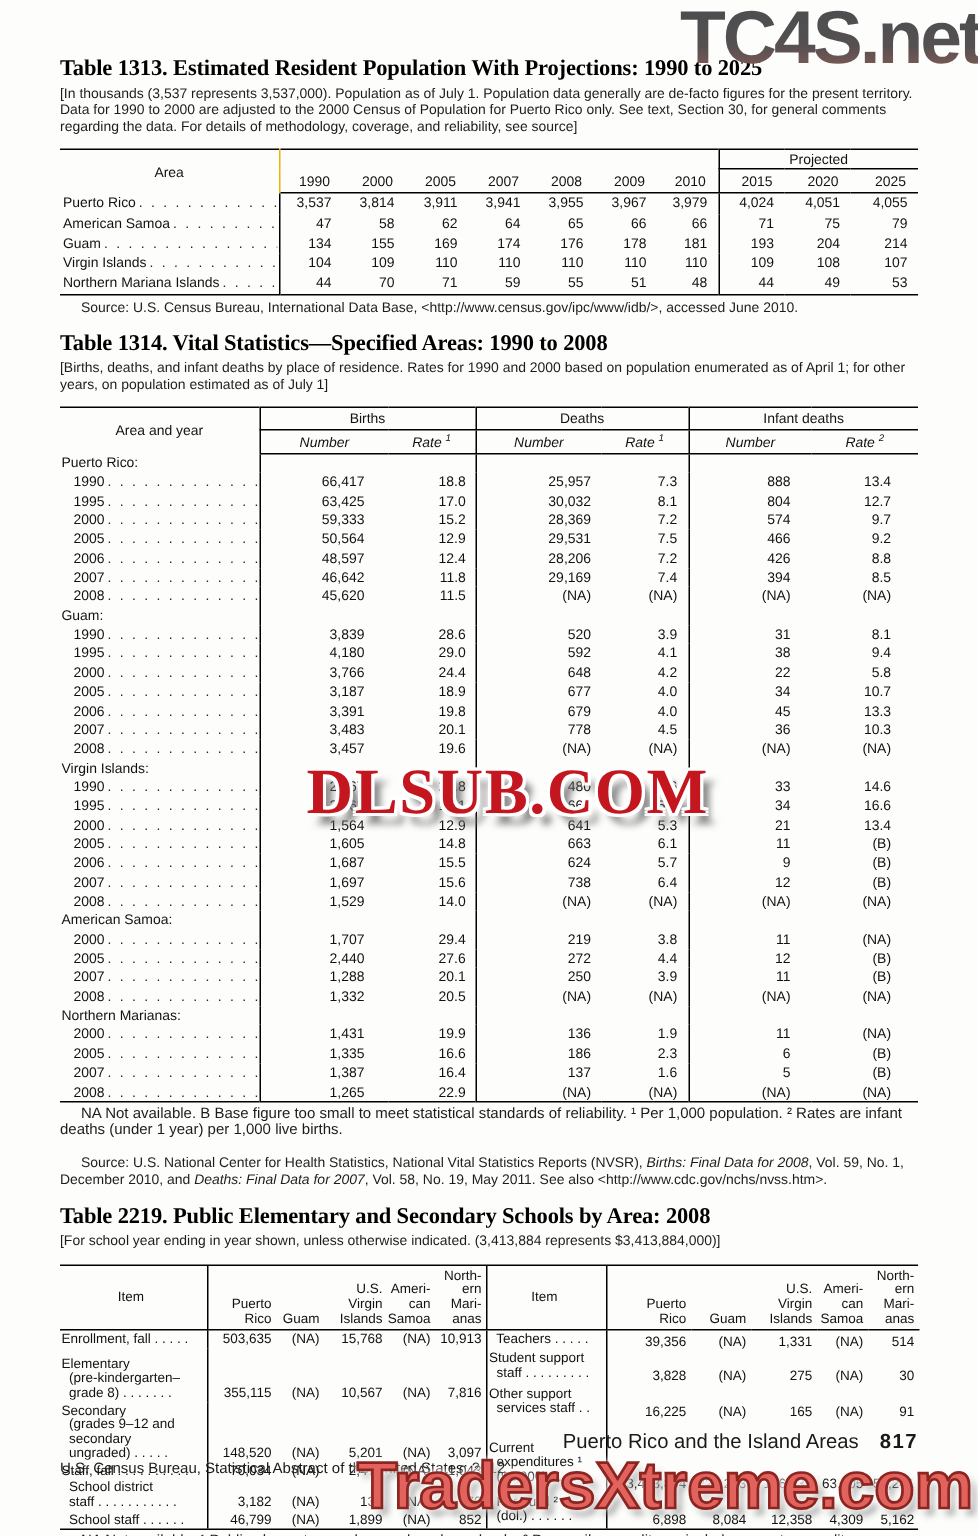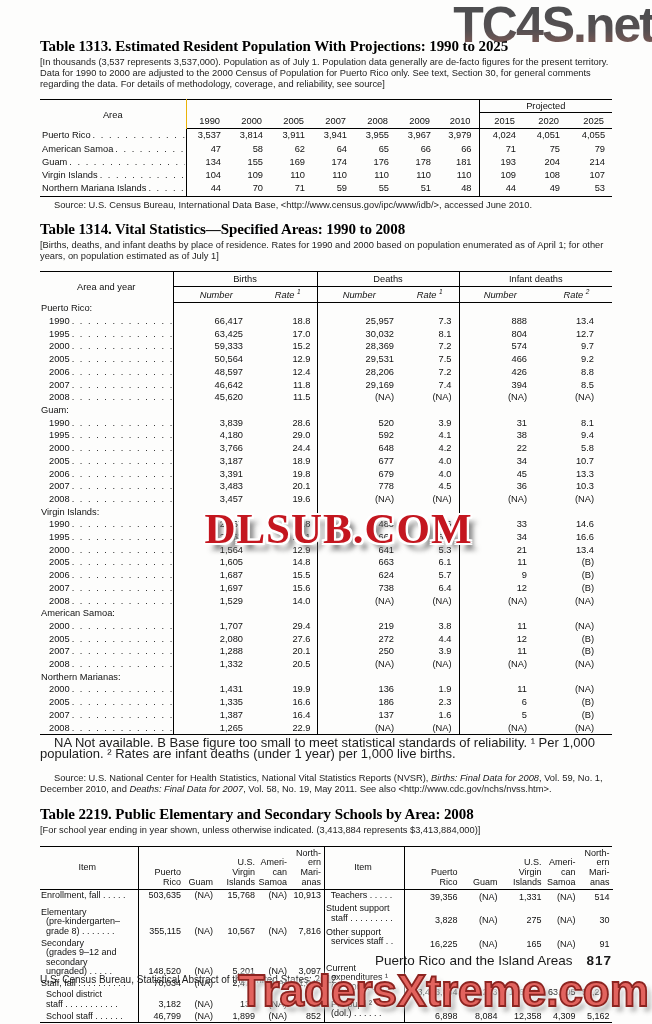--- a/index.html
+++ b/index.html
@@ -12,21 +12,21 @@
   .content{position:absolute;left:40px;top:0;width:572px;}
   .tbl-title{
     font-family:"Liberation Serif","DejaVu Serif",serif;
     font-weight:700;font-size:15px;letter-spacing:-0.1px;margin:0;color:#000;
   }
   #t1313-title{margin-top:38px;}
   #t1314-title{margin-top:10px;}
   #t1315-title{margin-top:12px;}
   .tbl-note{font-size:9.3px;line-height:11px;margin-top:2px;color:#1c1c1c;}
   .tbl-source{font-size:9.3px;line-height:10.8px;margin-top:3px;text-indent:14px;color:#1c1c1c;}
-  .tbl-foot{font-size:13px;line-height:10.8px;margin-top:3px;text-indent:14px;color:#1c1c1c;}
+  .tbl-foot{font-size:10px;line-height:10.8px;margin-top:3px;text-indent:14px;color:#1c1c1c;}
   table{border-collapse:collapse;table-layout:fixed;width:572px;margin-top:4px;
         font-size:9.3px;color:#111;}
   th{font-weight:400;}
   
   #t1313{border-top:1.5px solid #000;border-bottom:1.5px solid #000;}
   #t1313 th{padding:1px 0;}
   #t1313 .h-area{border-right:1px solid #eab308;text-align:center;vertical-align:middle;}
   #t1313 .h-proj{border-left:1px solid #000;border-bottom:1px solid #000;text-align:center;}
   #t1313 .h-year{text-align:right;padding-right:8px;border-bottom:1px solid #000;height:13px;}
   #t1313 .projstart{border-left:1px solid #000;}
@@ -603,21 +603,21 @@
           <td class="v4 gdiv">11</td>
           <td class="v5">(NA)</td>
         </tr>
         <tr>
           <td class="lead-td">
             <div class="lead" style="padding-left: 8px;">
               <span class="lbl">2005</span>
               <span class="dots">. . . . . . . . . . . . . . . . . . . . . . . . . . . . . . . . . . . . . . . . . . . . . . . . . . . . . . . . . . . . </span>
             </div>
           </td>
-          <td class="v0">2,080</td>
+          <td class="v0">2,440</td>
           <td class="v1">27.6</td>
           <td class="v2 gdiv">272</td>
           <td class="v3">4.4</td>
           <td class="v4 gdiv">12</td>
           <td class="v5">(B)</td>
         </tr>
         <tr>
           <td class="lead-td">
             <div class="lead" style="padding-left: 8px;">
               <span class="lbl">2007</span>

